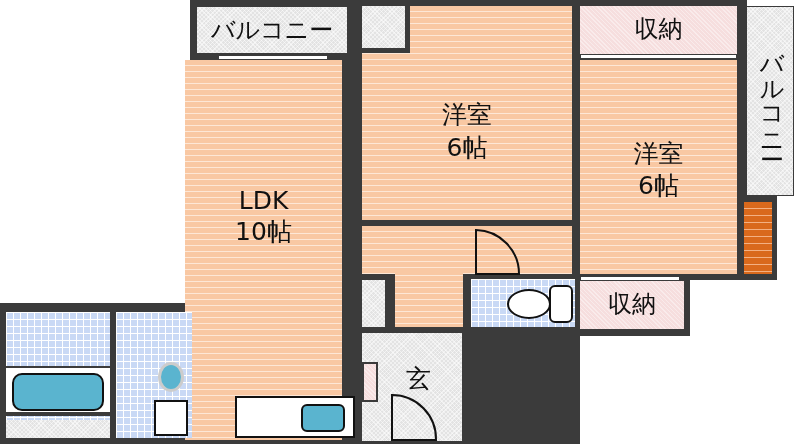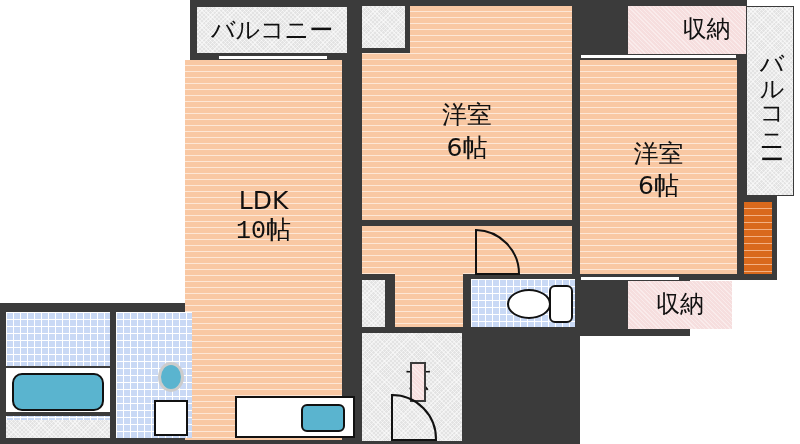--- a/index.html
+++ b/index.html
@@ -9,21 +9,20 @@
     background-color: #f9c8a3;
     background-image: repeating-linear-gradient(to bottom, #f9c8a3 0px, #f9c8a3 5px, #fde7d6 5px, #fde7d6 6px);
   }
   .gray {
     background-color: #e3e3e3;
     background-image: repeating-linear-gradient(45deg, rgba(255,255,255,0.5) 0 1px, transparent 1px 3px), repeating-linear-gradient(-45deg, rgba(255,255,255,0.5) 0 1px, transparent 1px 3px);
   }
   .pink {
     background-color: #f6dede;
     background-image: repeating-linear-gradient(45deg, rgba(255,255,255,0.4) 0 1px, transparent 1px 3px);
-    margin-left: 48px;
   }
   .tile {
     background-color: #c9d9f5;
     background-image: linear-gradient(to right, #ffffff 1px, transparent 1px), linear-gradient(to bottom, #ffffff 1px, transparent 1px);
     background-size: 7px 7px;
   }
   .orange {
     background-color: #d9691c;
     background-image: repeating-linear-gradient(to bottom, #d9691c 0px, #d9691c 6px, #f3b082 6px, #f3b082 7px);
   }
@@ -40,21 +39,21 @@
 <div class="abs wall" style="left:0;top:303px;width:200px;height:141px;"></div>
 <div class="abs wall" style="left:737px;top:196px;width:40px;height:84px;"></div>
 
 <div class="abs gray" style="left:196px;top:6px;width:152px;height:48px;border:1px solid #3b3b3b;">
   <div class="label" style="left:0;right:0;top:10px;font-size:24px;">バルコニー</div>
 </div>
 <div class="abs gray" style="left:362px;top:6px;width:48px;height:47px;"></div>
 
 <div class="abs wood" style="left:185px;top:60px;width:157px;height:380px;">
   <div class="label" style="left:0;right:0;top:127px;font-size:25px;">LDK</div>
-  <div class="label" style="left:0;right:0;top:158px;font-size:25px;font-family:Liberation Mono, monospace;">10帖</div>
+  <div class="label" style="left:0;right:0;top:158px;font-size:25px;">10帖</div>
 </div>
 <div class="win" style="left:218px;top:55px;width:110px;height:5px;"></div>
 
 <div class="abs wood" style="left:362px;top:6px;width:210px;height:214px;">
   <div class="label" style="left:0;right:0;top:95px;font-size:25px;">洋室</div>
   <div class="label" style="left:0;right:0;top:128px;font-size:25px;">6帖</div>
 </div>
 <div class="abs gray" style="left:362px;top:6px;width:48px;height:47px;border-right:5px solid #3b3b3b;border-bottom:5px solid #3b3b3b;"></div>
 
 <div class="abs wood" style="left:362px;top:226px;width:210px;height:48px;"></div>

